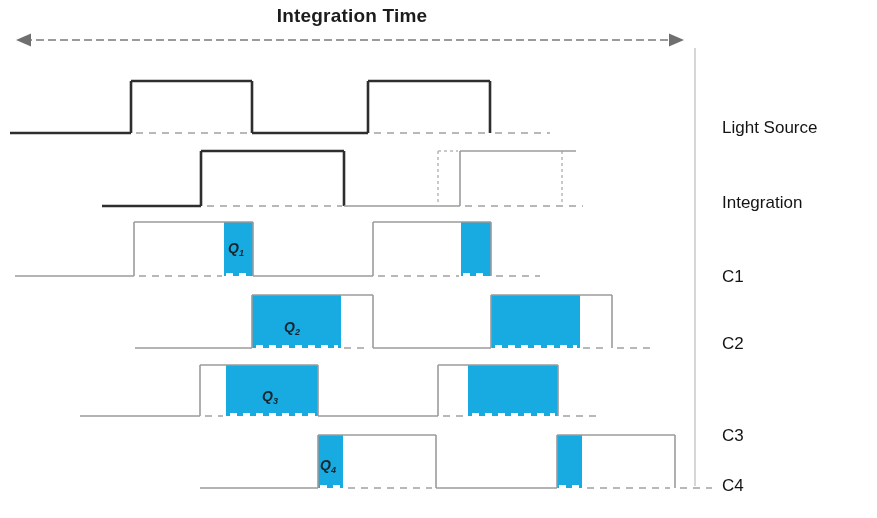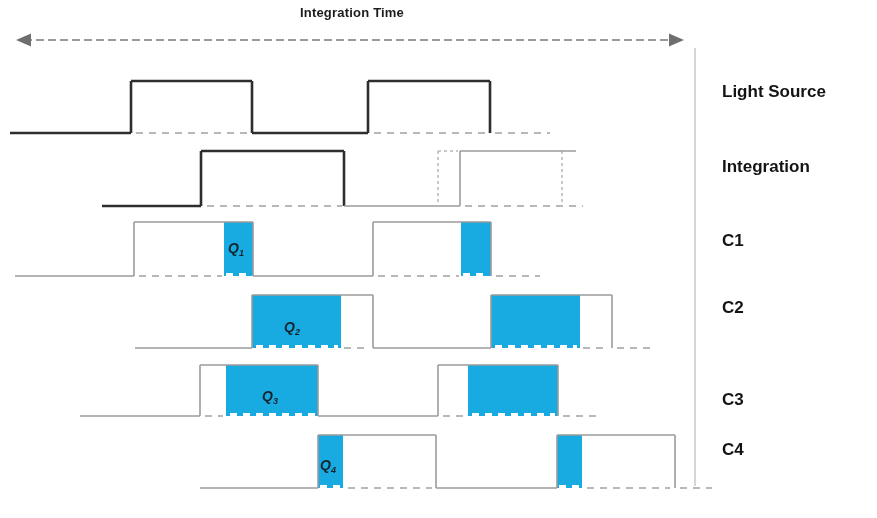--- a/index.html
+++ b/index.html
@@ -3,25 +3,26 @@
 <meta charset="utf-8">
 <style>
   html,body{margin:0;padding:0;background:#ffffff;}
   .canvas{
     position:relative;width:877px;height:518px;background:#ffffff;
     font-family:"Liberation Sans",sans-serif;overflow:hidden;
   }
   .diagram-svg{position:absolute;left:0;top:0;}
   .title{
     position:absolute;left:140px;top:5px;width:424px;text-align:center;
-    font-weight:bold;font-size:13px;color:#1c1c1c;letter-spacing:.2px;
+    font-weight:bold;font-size:19px;color:#1c1c1c;letter-spacing:.2px;
   }
   .rlabel{
-    position:absolute;left:722px;font-weight:bold;font-size:17px;color:#141414;
+    position:absolute;left:722px;font-weight:normal;font-size:17px;color:#141414;
     white-space:nowrap;
+    margin-top:36px;
   }
   .rl0{top:82px}.rl1{top:157px}.rl2{top:231px}.rl3{top:298px}.rl4{top:390px}.rl5{top:440px}
 </style>
 </head>
 <body>
 
 <div class="canvas">
   <svg id="diagram-svg" class="diagram-svg" width="877" height="518" viewBox="0 0 877 518">
       <line x1="24" y1="40" x2="676" y2="40" stroke="#9a9a9a" stroke-width="1.8" fill="none" stroke-dasharray="8 4"></line>
       <polygon points="16,40 31,33.5 31,46.5" fill="#6f6f6f"></polygon>

